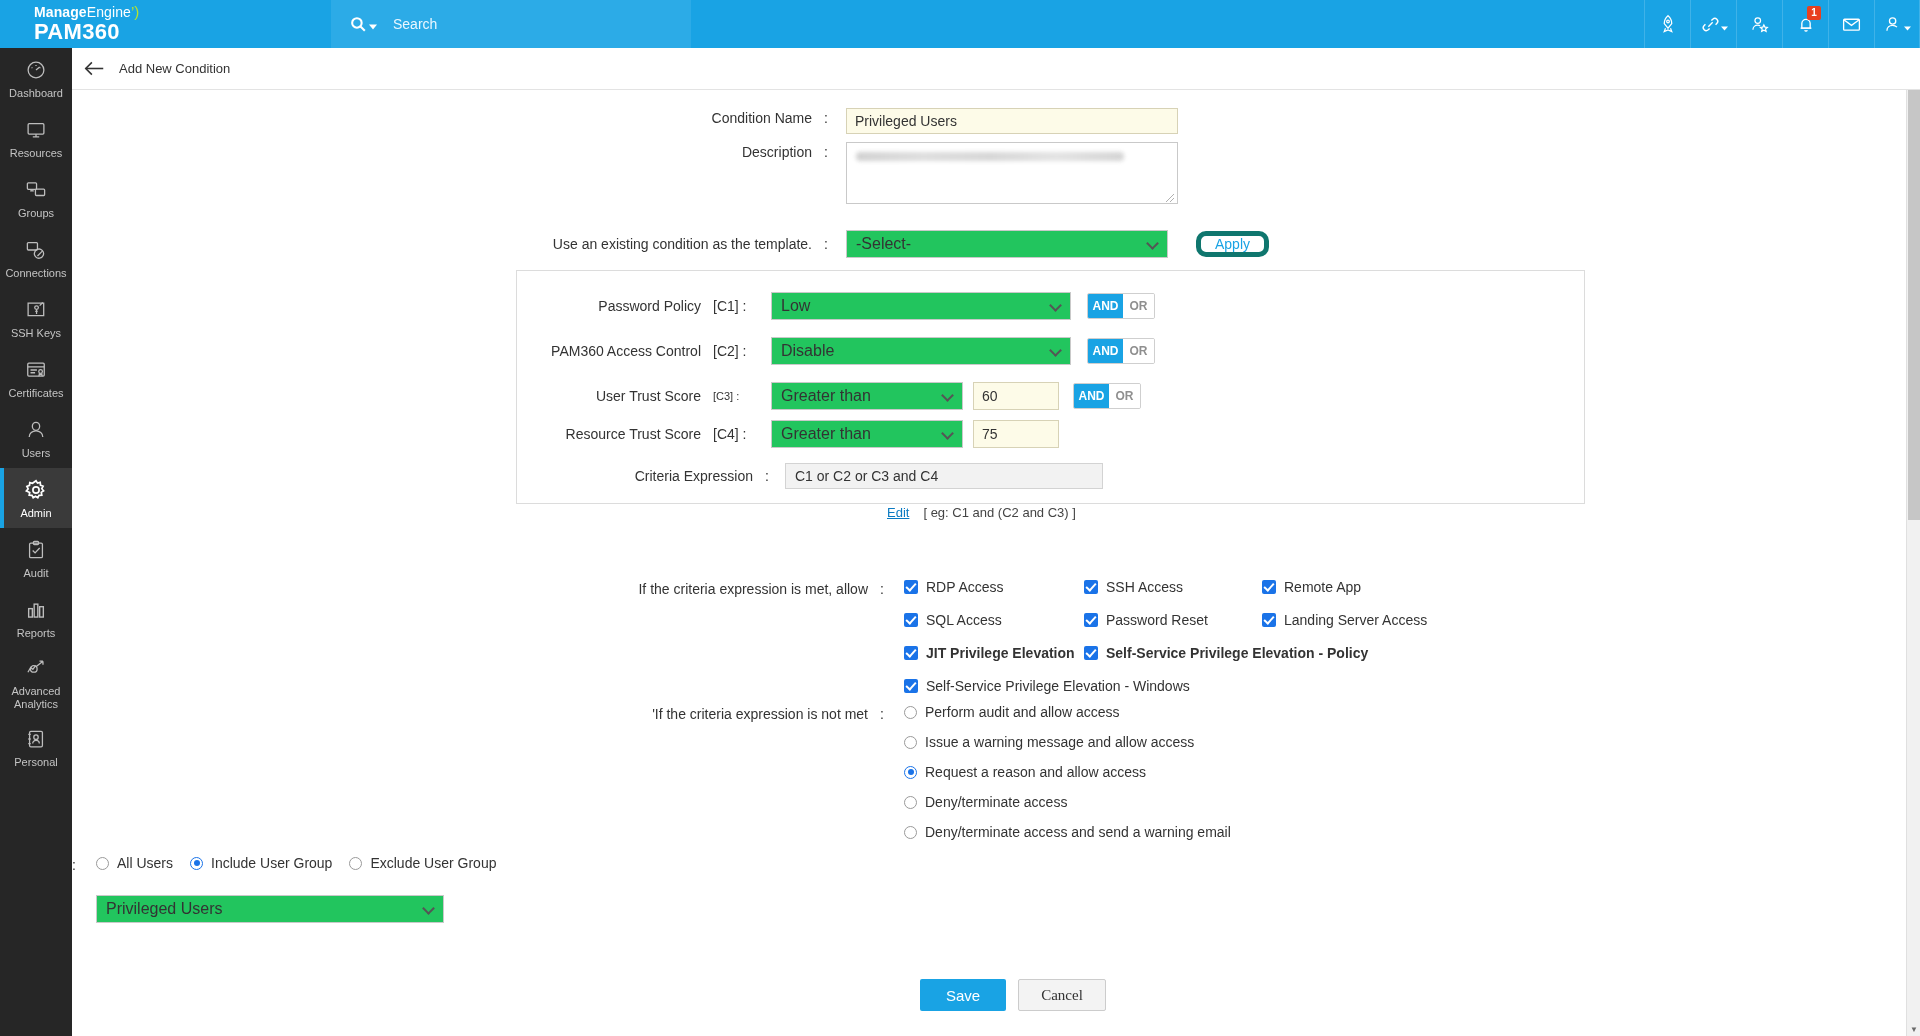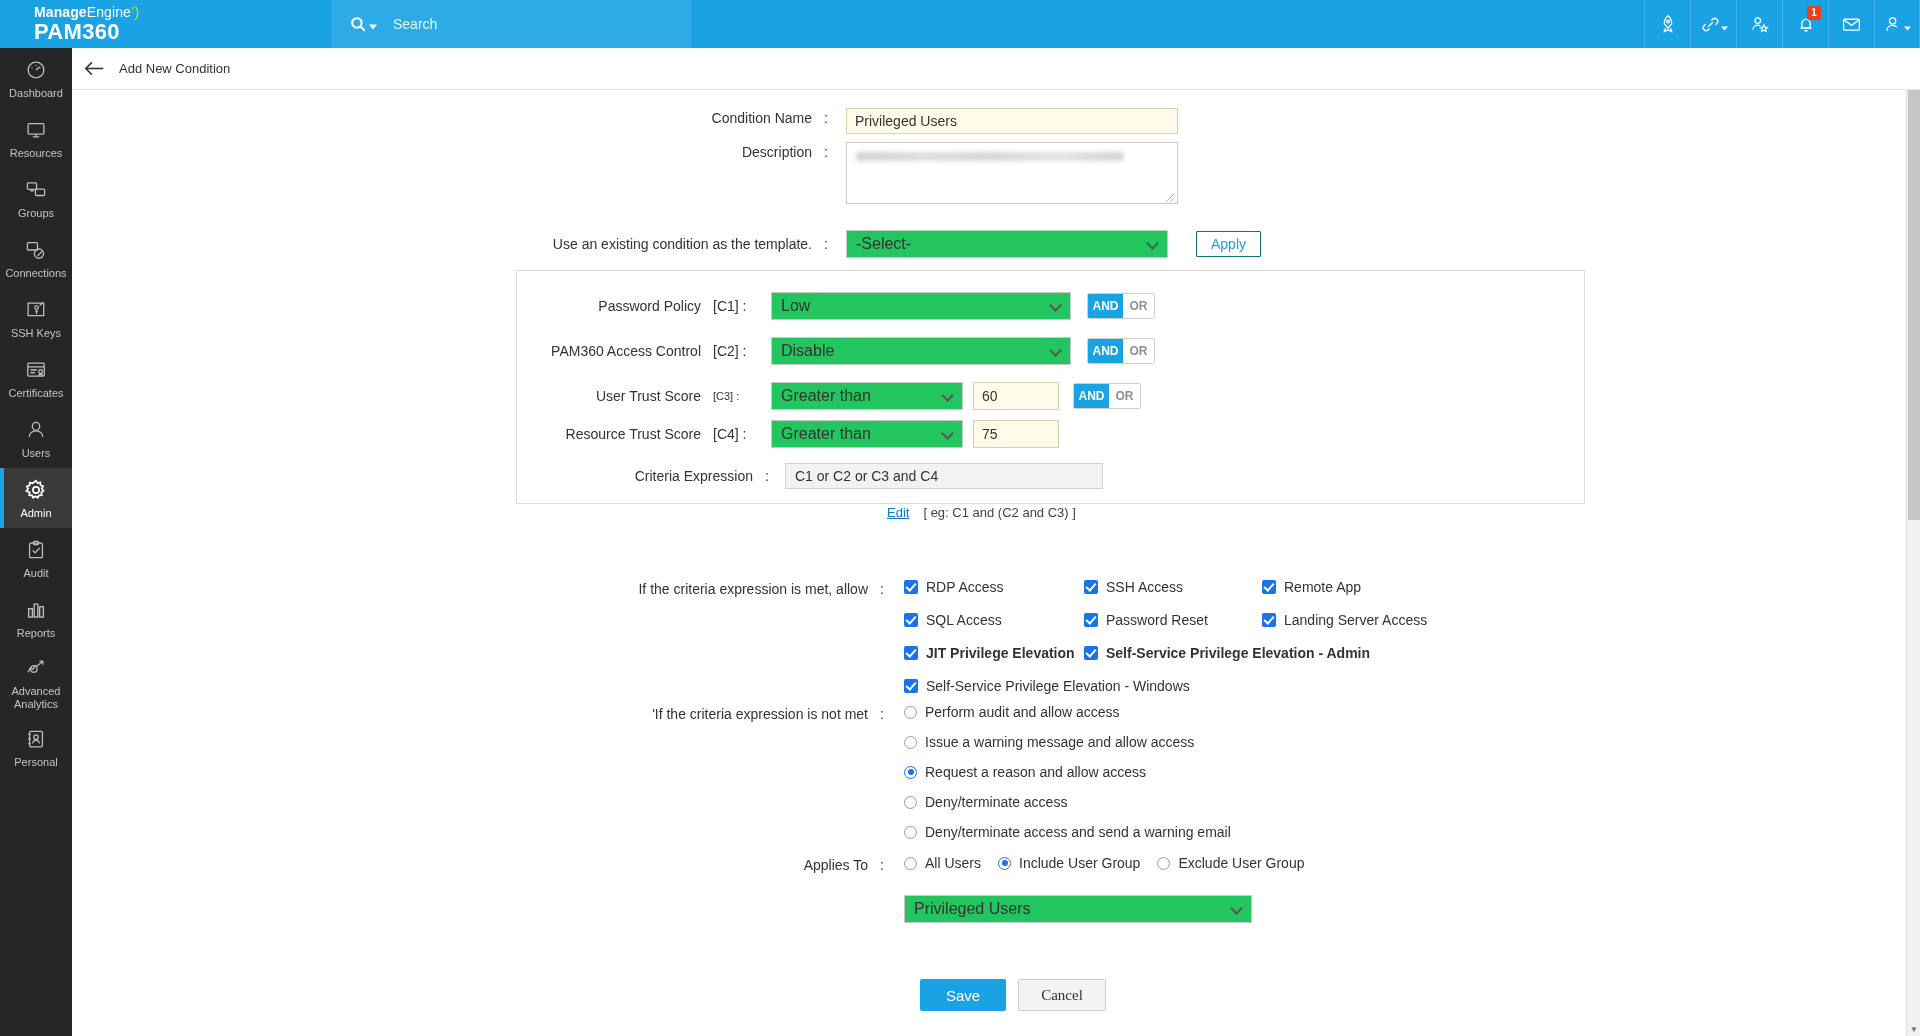--- a/index.html
+++ b/index.html
@@ -127,22 +127,22 @@
     position: relative; border: 1px solid #c9c9c9; background: #22c55e;
     height: 28px; display: flex; align-items: center;
     padding: 0 26px 0 9px; font-size: 16px; color: #333; cursor: pointer;
   }
   .sel::after {
     content: ""; position: absolute; right: 10px; top: 11px;
     width: 7px; height: 7px; border-right: 2px solid #555; border-bottom: 2px solid #555;
     transform: rotate(45deg); margin-top: -3px;
   }
   .btn-apply {
-    border: 1px solid #0f766e; background: #ffffff; color: #19a3e4;
-    height: 26px; padding: 0 14px; font-size: 14px; border-radius: 1px; cursor: pointer;
+    border: 5px solid #0f766e; background: #ffffff; color: #19a3e4;
+    height: 26px; padding: 0 14px; font-size: 14px; border-radius: 10px; cursor: pointer;
     font-family: "Liberation Sans", sans-serif;
   }
 
   .criteriabox {
     position: absolute; left: 444px; top: 180px; width: 1069px; height: 234px;
     border: 1px solid #dcdcdc; background: #ffffff;
   }
   .andor {
     display: flex; border: 1px solid #cfcfcf; border-radius: 2px; overflow: hidden;
     height: 26px; width: 68px; cursor: pointer;
@@ -535,21 +535,21 @@
           <span>Landing Server Access</span>
         </div>
       </div>
       <div style="display:flex;align-items:flex-end;margin-bottom:17px;font-weight:bold;">
         <div class="optitem" style="width:180px">
           <span class="cbx"></span>
           <span>JIT Privilege Elevation</span>
         </div>
         <div class="optitem">
           <span class="cbx"></span>
-          <span>Self-Service Privilege Elevation - Admin</span>
+          <span>Self-Service Privilege Elevation - Policy</span>
         </div>
       </div>
       <div style="display:flex;align-items:center;">
         <div class="optitem">
           <span class="cbx"></span>
           <span>Self-Service Privilege Elevation - Windows</span>
         </div>
       </div>
     </div>
   </div>
@@ -575,21 +575,20 @@
         <span>Deny/terminate access</span>
       </div>
       <div class="optitem">
         <span class="rdo"></span>
         <span>Deny/terminate access and send a warning email</span>
       </div>
     </div>
   </div>
 
   <div style="position:absolute;left:0;top:765px;display:flex;align-items:flex-start;">
-    <div class="lbl" style="width:808px">Applies To</div>
     <div class="colon">:</div>
     <div style="margin-left:10px;">
       <div style="display:flex;align-items:flex-end;gap:17px;">
         <div class="optitem">
           <span class="rdo"></span>
           <span>All Users</span>
         </div>
         <div class="optitem">
           <span class="rdo on"></span>
           <span>Include User Group</span>

